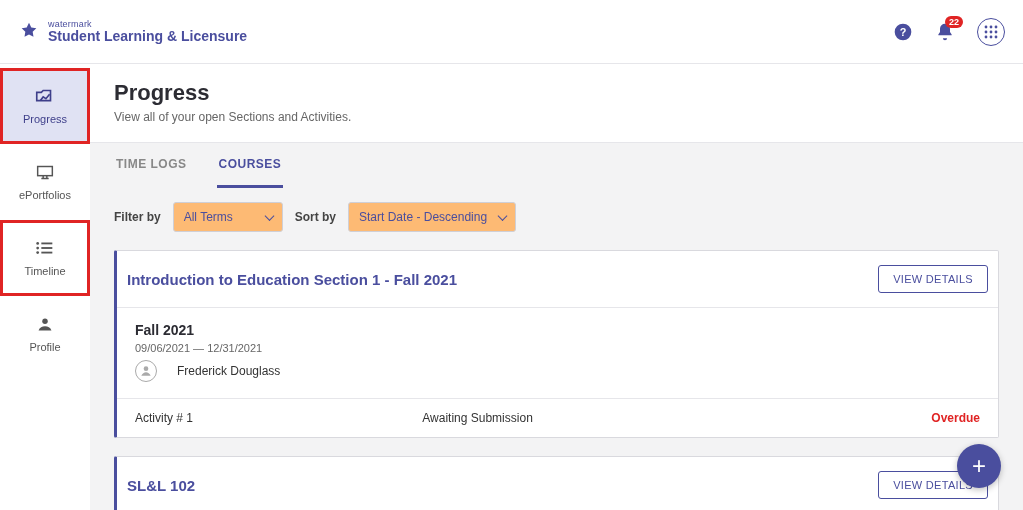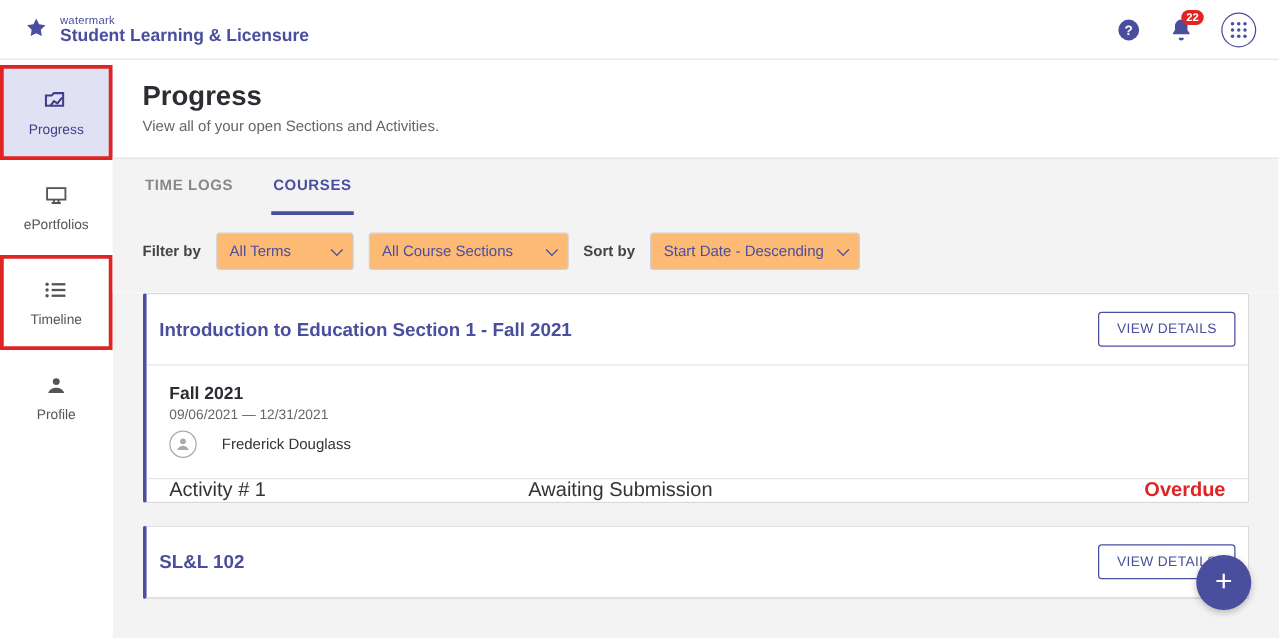--- a/index.html
+++ b/index.html
@@ -1,19 +1,19 @@
 <!DOCTYPE html>
 <html><head>
   <meta charset="utf-8">
   <style>
     * { box-sizing: border-box; margin: 0; padding: 0; }
     body { font-family: -apple-system, BlinkMacSystemFont, "Segoe UI", Arial, sans-serif; background: #fff; width: 1023px; height: 510px; overflow: hidden; position: relative; }
 
     
-    .header { display: flex; align-items: center; justify-content: space-between; padding: 11px 18px; border-bottom: 1px solid #e6e6ea; height: 48px; }
+    .header { display: flex; align-items: center; justify-content: space-between; padding: 11px 18px; border-bottom: 1px solid #e6e6ea; height: 64px; }
     .brand { display: flex; align-items: center; gap: 8px; }
     .brand-icon { width: 22px; height: 22px; color: #4a4e9e; }
     .brand-text { display: flex; flex-direction: column; line-height: 1; }
     .brand-top { font-size: 9px; color: #4a4e9e; letter-spacing: 0.2px; }
     .brand-main { font-size: 14px; font-weight: 600; color: #4a4e9e; }
     .header-right { display: flex; align-items: center; gap: 22px; }
     .hdr-icon { width: 20px; height: 20px; color: #4a4e9e; cursor: pointer; position: relative; }
     .notif-badge { position: absolute; top: -6px; right: -8px; background: #e02424; color: #fff; font-size: 9px; font-weight: 700; border-radius: 8px; padding: 1px 4px; line-height: 1.2; }
     .apps-btn { width: 28px; height: 28px; border: 1.5px solid #4a4e9e; border-radius: 50%; display: flex; align-items: center; justify-content: center; color: #4a4e9e; cursor: pointer; }
 
@@ -45,21 +45,21 @@
     .card-head { display: flex; justify-content: space-between; align-items: center; padding: 14px 10px; border-bottom: 1px solid #e6e6ea; }
     .card-title { font-size: 15px; font-weight: 700; color: #4a4e9e; }
     .btn-outline { border: 1.5px solid #4a4e9e; color: #4a4e9e; background: #fff; font-size: 11px; font-weight: 400; letter-spacing: 0.3px; padding: 7px 14px; border-radius: 3px; cursor: pointer; }
     .card-body { padding: 14px 18px 16px; }
     .term { font-size: 14px; font-weight: 700; color: #2c2c33; }
     .dates { font-size: 11px; color: #666; margin-top: 4px; }
     .instr-lbl { font-size: 12px; font-weight: 700; color: #2c2c33; margin-top: 16px; }
     .instr-row { display: flex; align-items: center; gap: 8px; margin-top: 6px; }
     .avatar { width: 22px; height: 22px; border-radius: 50%; border: 1.5px solid #aaa; display: flex; align-items: center; justify-content: center; color: #aaa; background: #fff; }
     .instr-name { font-size: 12px; color: #333; margin-left: 12px; }
-    .card-foot { display: flex; padding: 0 18px; border-top: 1px solid #e6e6ea; font-size: 16px; color: #333; }
+    .card-foot { display: flex; padding: 12px 18px; border-top: 1px solid #e6e6ea; font-size: 12px; color: #333; }
     .col-a { flex: 0 0 34%; }
     .col-b { flex: 0 0 40%; }
     .col-c { flex: 1; text-align: right; color: #e02424; font-weight: 600; }
 
     .fab { position: absolute; right: 22px; bottom: 22px; width: 44px; height: 44px; border-radius: 50%; background: #4a4e9e; color: #fff; display: flex; align-items: center; justify-content: center; font-size: 24px; box-shadow: 0 2px 6px rgba(0,0,0,0.25); cursor: pointer; }
   </style>
 </head>
 <body>
 
 <div class="header">
@@ -147,21 +147,20 @@
     </div>
 
     <div class="tabbar">
       <div class="tab">TIME LOGS</div>
       <div class="tab active">COURSES</div>
     </div>
 
     <div class="filters">
       <span class="filter-lbl">Filter by</span>
       <div class="dropdown">All Terms</div>
-      <div class="dropdown wide">All Course Sections</div>
       <span class="filter-lbl">Sort by</span>
       <div class="dropdown" style="min-width:150px">Start Date - Descending</div>
     </div>
 
     <div class="content">
 
       <div class="card">
         <div class="card-head">
           <div class="card-title">Introduction to Education Section 1 - Fall 2021</div>
           <button class="btn-outline">VIEW DETAILS</button>

